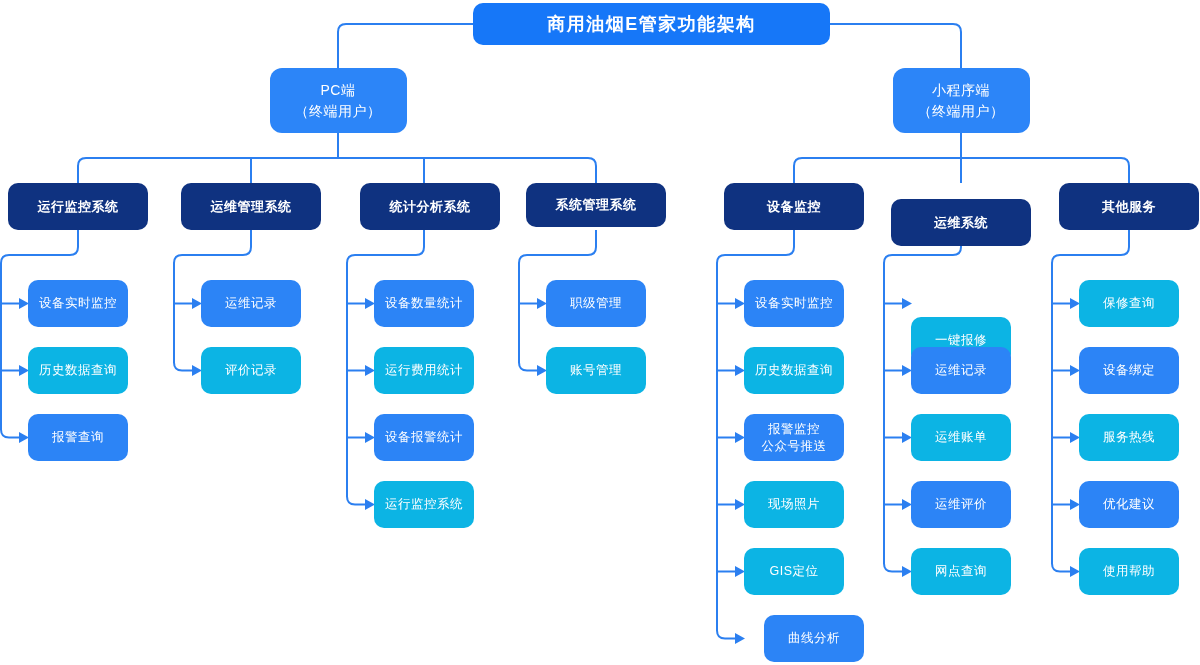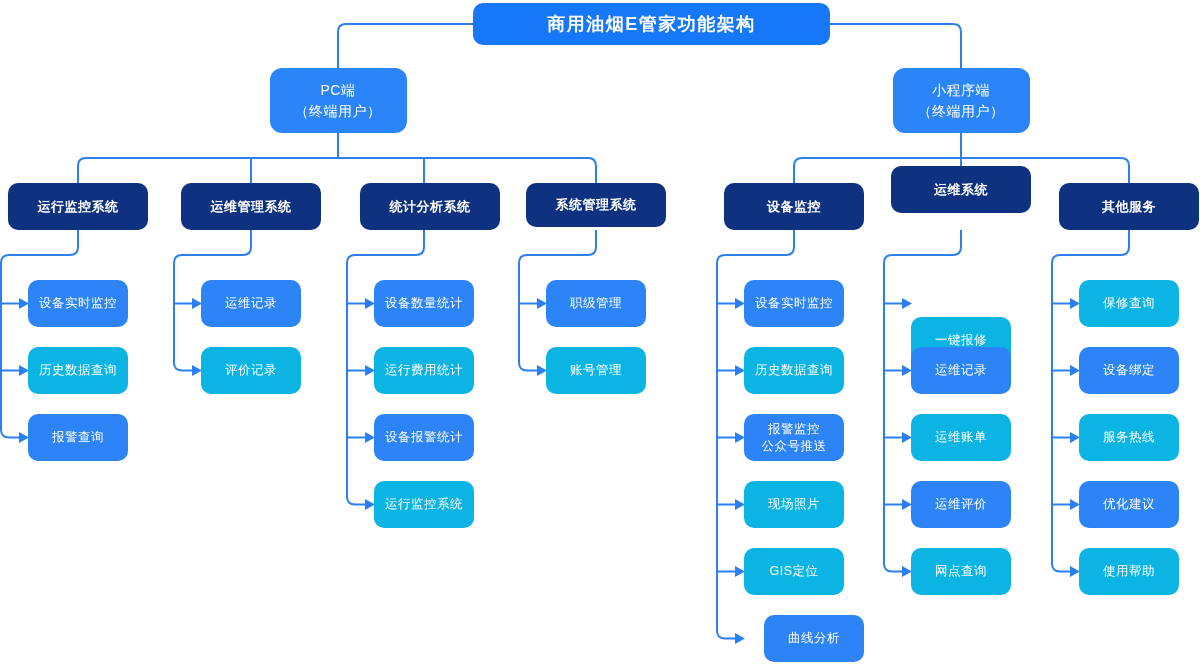--- a/index.html
+++ b/index.html
@@ -160,21 +160,21 @@
       </div>
       <div class="node leaf" style="left: 744px; top: 481px; width: 100px; height: 47px; background: rgb(12, 180, 228);">
         <span class="node-label">现场照片</span>
       </div>
       <div class="node leaf" style="left: 744px; top: 548px; width: 100px; height: 47px; background: rgb(12, 180, 228);">
         <span class="node-label">GIS定位</span>
       </div>
       <div class="node leaf" style="left: 744px; top: 615px; width: 100px; height: 47px; background: rgb(44, 132, 246); margin-left: 20px;">
         <span class="node-label">曲线分析</span>
       </div>
-      <div class="node group" style="left: 891px; top: 166px; width: 140px; height: 47px; background: rgb(15, 50, 128);">
+      <div class="node group" style="left: 891px; top: 199px; width: 140px; height: 47px; background: rgb(15, 50, 128);">
         <span class="node-label">运维系统</span>
       </div>
       <div class="node leaf" style="left: 911px; top: 280px; width: 100px; height: 47px; background: rgb(12, 180, 228); margin-top: 37px;">
         <span class="node-label">一键报修</span>
       </div>
       <div class="node leaf" style="left: 911px; top: 347px; width: 100px; height: 47px; background: rgb(44, 132, 246);">
         <span class="node-label">运维记录</span>
       </div>
       <div class="node leaf" style="left: 911px; top: 414px; width: 100px; height: 47px; background: rgb(12, 180, 228);">
         <span class="node-label">运维账单</span>

